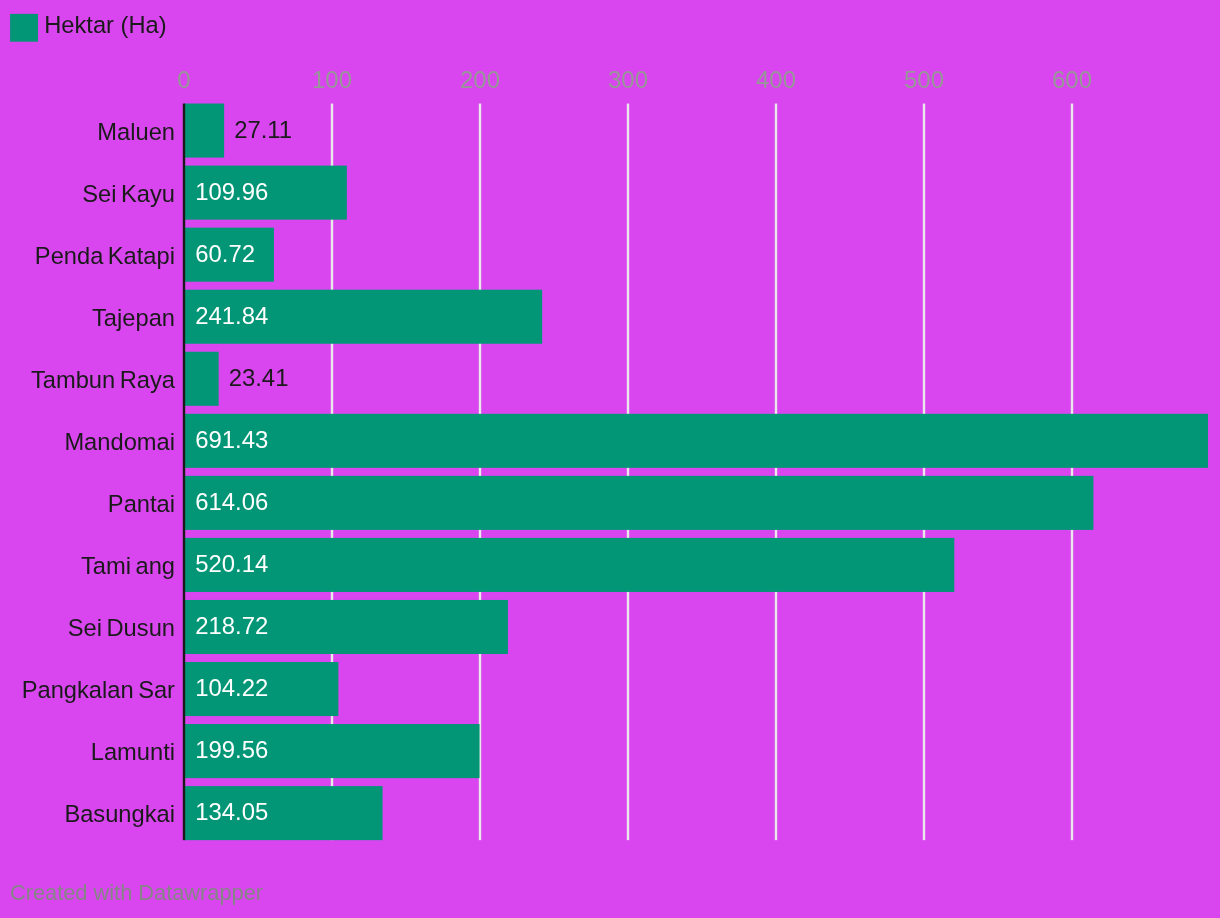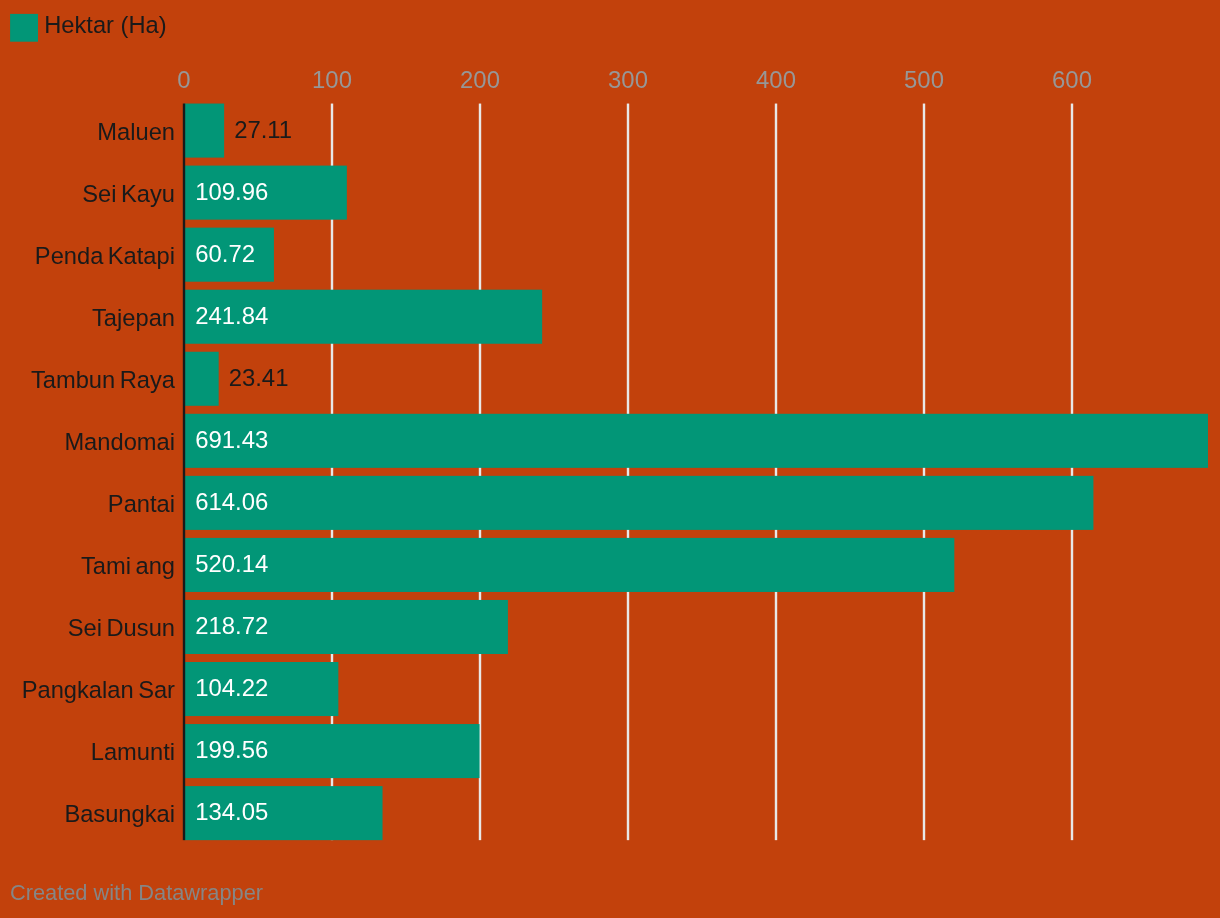--- a/index.html
+++ b/index.html
@@ -1,20 +1,20 @@
 <!DOCTYPE html>
 <html><head>
 <meta charset="utf-8">
 <title>Hektar (Ha)</title>
 <style>
   html,body{margin:0;padding:0;background:#ffffff;}
   body{width:1220px;height:918px;overflow:hidden;
        font-family:"Liberation Sans",sans-serif;
        -webkit-font-smoothing:antialiased;}
-  #chart{position:relative;width:1220px;height:918px;background:#c2410c;}
+  #chart{position:relative;width:1220px;height:918px;background:#d946ef;}
   svg#chart-svg{display:block;width:1220px;height:918px;}
   #chart-svg text{font-family:"Liberation Sans",sans-serif;}
   .cat-label{font-size:23.7px;fill:#1a1a1a;text-anchor:end;word-spacing:-2.1px;}
   .val-label{font-size:23.9px;text-anchor:start;}
   .val-label.inside{fill:#ffffff;}
   .val-label.outside{fill:#1a1a1a;}
   .tick-label{font-size:23.9px;fill:#979797;text-anchor:middle;}
   .legend-label{font-size:23.7px;fill:#1a1a1a;text-anchor:start;}
   .footer-label{font-size:21.8px;fill:#868686;text-anchor:start;}
 </style>

